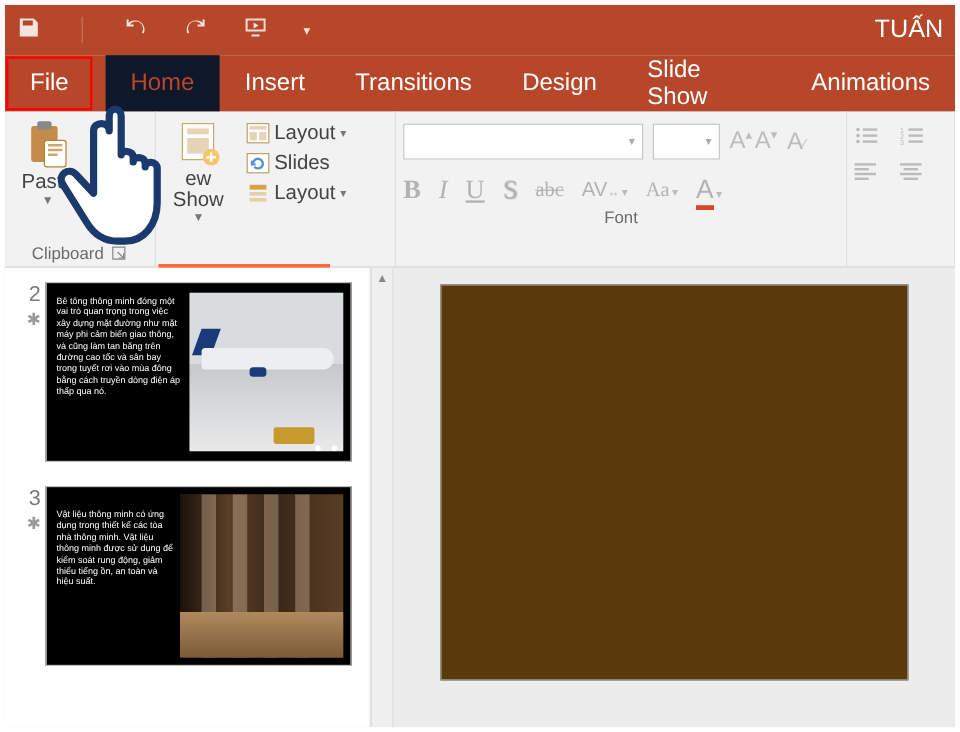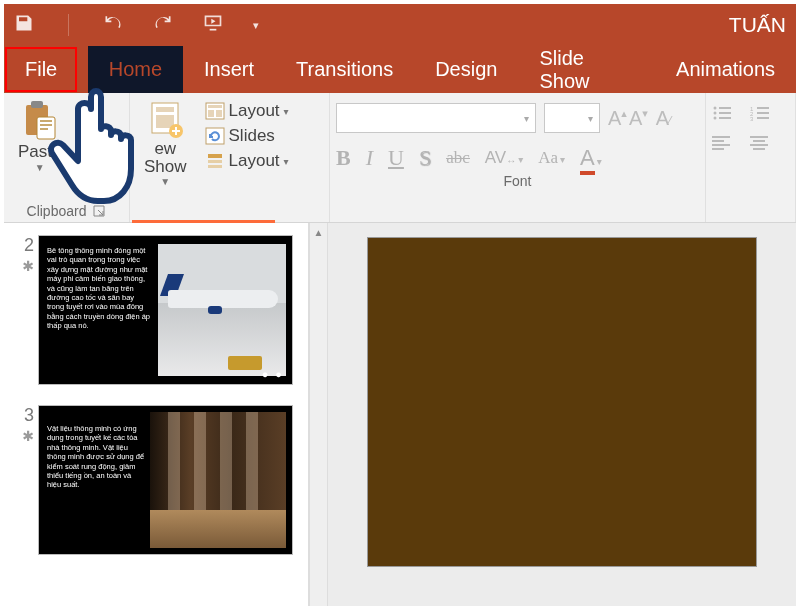--- a/index.html
+++ b/index.html
@@ -306,21 +306,21 @@
           <div class="plane-engine"></div>
           <div class="ground-veh"></div>
         </div>
         <div class="dots">● ●</div>
       </div>
     </div>
 
     <div class="thumb-row">
       <div class="thumb-num"><span>3</span><span class="star">✱</span></div>
       <div class="thumb thumb2">
-        <div class="txt2">Vật liệu thông minh có ứng dụng trong tuyết kế các tòa nhà thông minh. Vật liệu thông minh được sử dụng để kiểm soát rung động, giảm thiểu tiếng ồn, an toàn và hiệu suất.</div>
+        <div class="txt2">Vật liệu thông minh có ứng dụng trong thiết kế các tòa nhà thông minh. Vật liệu thông minh được sử dụng để kiểm soát rung động, giảm thiểu tiếng ồn, an toàn và hiệu suất.</div>
         <div class="img2">
           <div class="interior"></div>
           <div class="pillar" style="left:18px;"></div>
           <div class="pillar" style="left:44px;"></div>
           <div class="pillar" style="left:70px;"></div>
           <div class="pillar" style="left:96px;"></div>
           <div class="floor"></div>
         </div>
       </div>
     </div>

